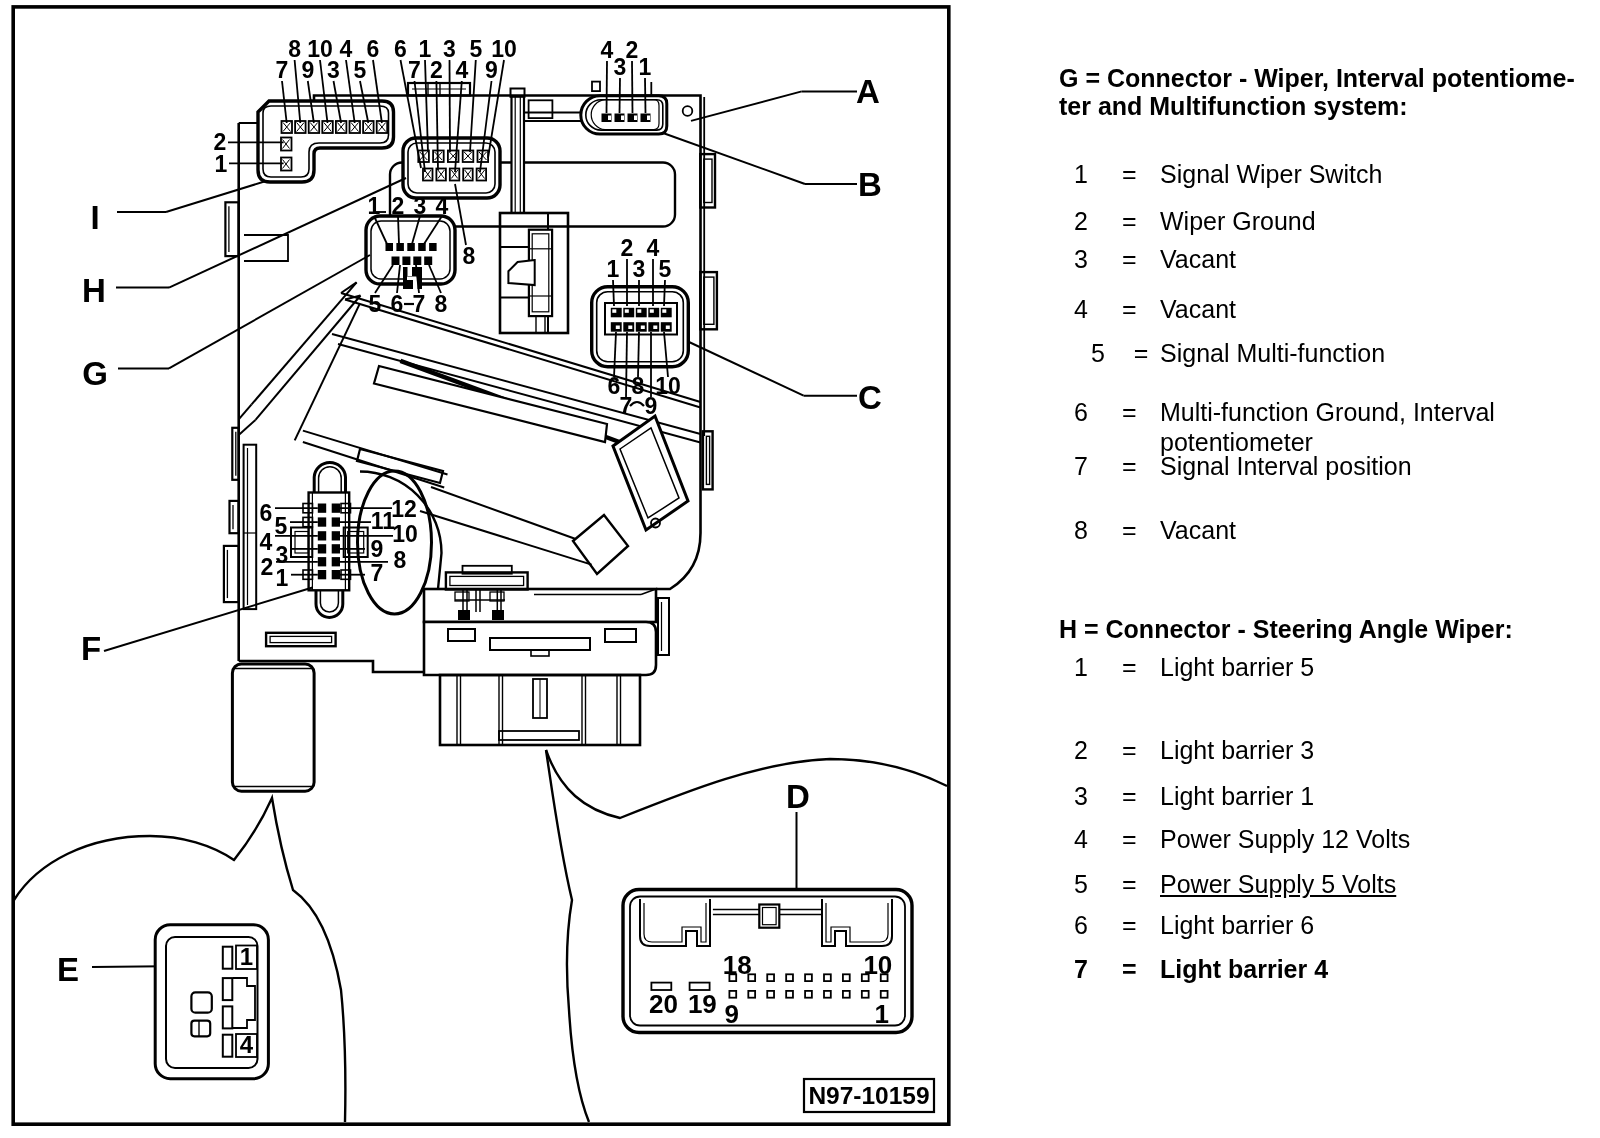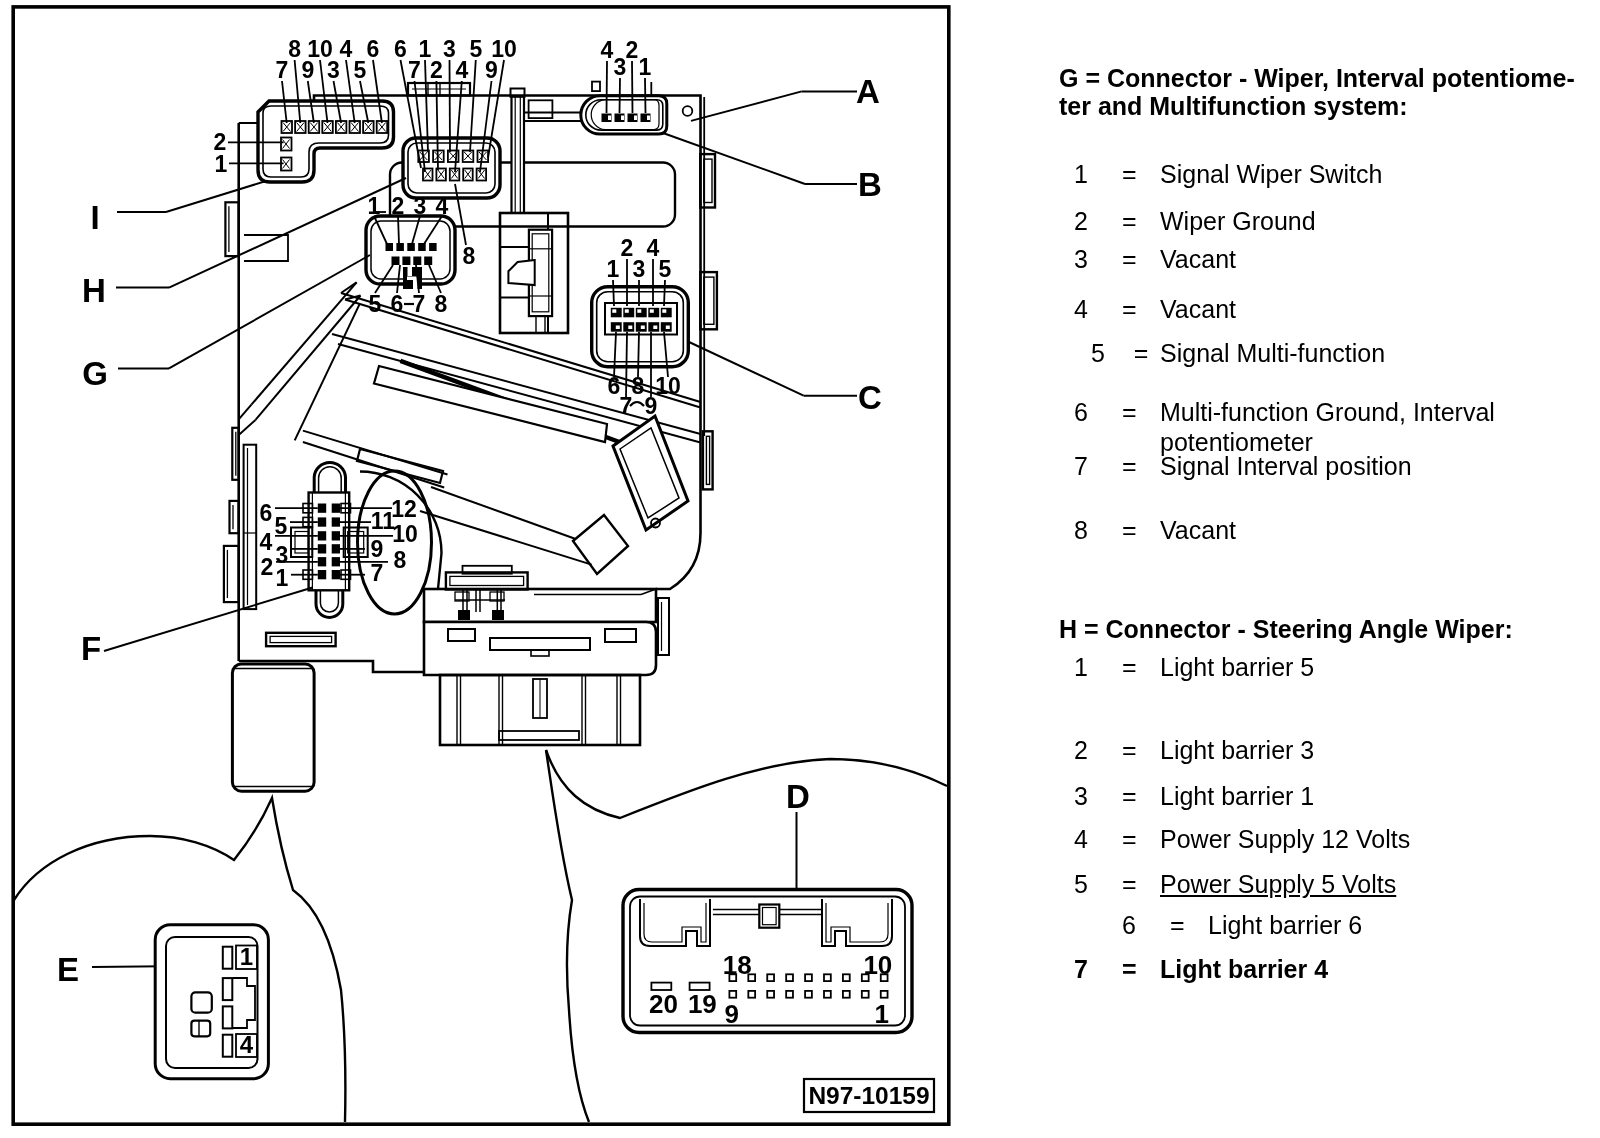--- a/index.html
+++ b/index.html
@@ -581,14 +581,14 @@
 <div class="row" style="top:451px;"><span class="n">7</span><span class="eq">=</span>Signal Interval position</div>
 <div class="row" style="top:495px;margin-top:20px;"><span class="n">8</span><span class="eq">=</span>Vacant</div>
 
 <div class="title" style="left:1059px;top:615px;">H = Connector - Steering Angle Wiper:</div>
 
 <div class="row" style="top:652px;"><span class="n">1</span><span class="eq">=</span>Light barrier 5</div>
 <div class="row" style="top:735px;"><span class="n">2</span><span class="eq">=</span>Light barrier 3</div>
 <div class="row" style="top:781px;"><span class="n">3</span><span class="eq">=</span>Light barrier 1</div>
 <div class="row" style="top:824px;"><span class="n">4</span><span class="eq">=</span>Power Supply 12 Volts</div>
 <div class="row" style="top:869px;text-decoration:underline;"><span class="n">5</span><span class="eq">=</span>Power Supply 5 Volts</div>
-<div class="row" style="top:910px;margin-left:48px;"><span class="n">6</span><span class="eq">=</span>Light barrier 6</div>
+<div class="row" style="top:910px;"><span class="n">6</span><span class="eq">=</span>Light barrier 6</div>
 <div class="row" style="top:954px;font-weight:bold;"><span class="n">7</span><span class="eq">=</span>Light barrier 4</div>
 
 </body></html>

